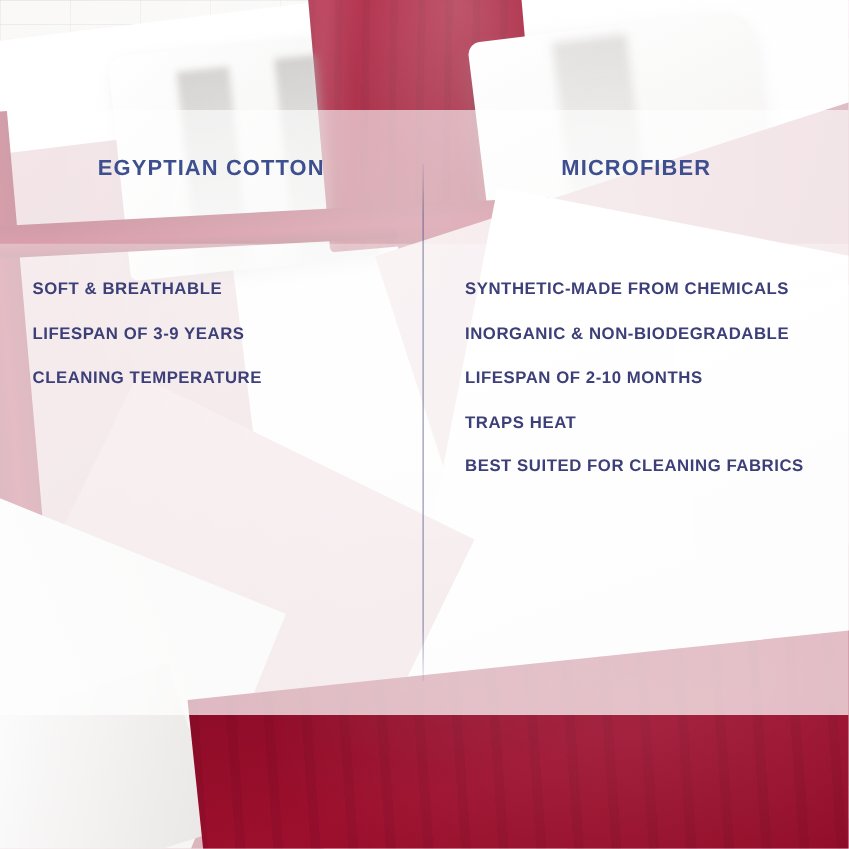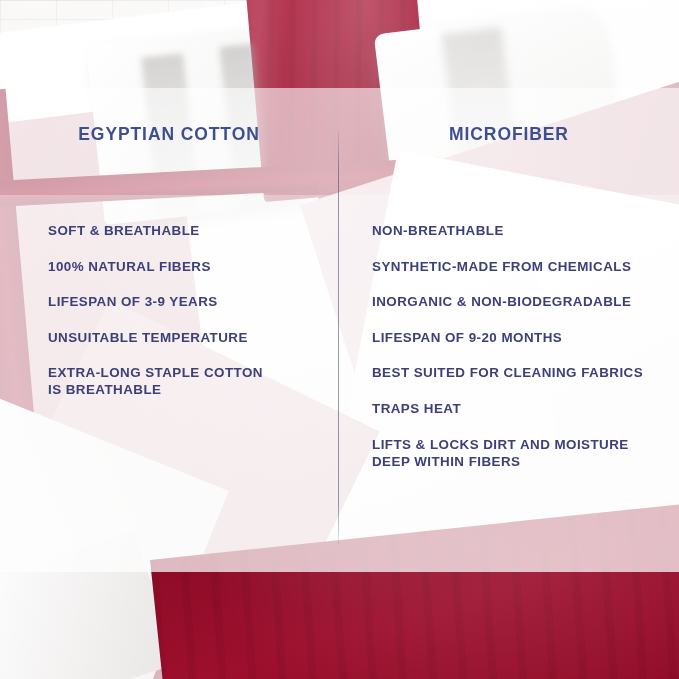--- a/index.html
+++ b/index.html
@@ -358,21 +358,21 @@
     padding-top: 6px;
   }
 
   .feature-list {
     list-style: none;
     margin: 0;
     padding: 0;
     position: absolute;
     top: 102px;
   }
-  .col-left  .feature-list { left: 48px;  width: 290px; }
+  .col-left  .feature-list { left: 26px;  width: 290px; }
   .col-right .feature-list { left: 33px;  width: 305px; }
 
   .feature-item {
     font-size: 13.4px;
     font-weight: 600;
     letter-spacing: 0.45px;
     color: #3d4078;
     line-height: 17px;
     margin: 0 0 18.6px 0;
     white-space: pre-line;
@@ -425,36 +425,30 @@
   <div class="overlay-panel-strong"></div>
 
   <div class="content">
 
     <div class="divider"></div>
 
     <div class="col col-left">
       <h2 class="col-heading">EGYPTIAN COTTON</h2>
       <ul class="feature-list">
         <li class="feature-item">SOFT &amp; BREATHABLE</li>
-        <li class="feature-item">100% NATURAL FIBERS</li>
         <li class="feature-item">LIFESPAN OF 3-9 YEARS</li>
-        <li class="feature-item">UNSUITABLE TEMPERATURE</li>
-        <li class="feature-item two-line">EXTRA-LONG STAPLE COTTON
-IS BREATHABLE</li>
+        <li class="feature-item">CLEANING TEMPERATURE</li>
       </ul>
     </div>
 
     <div class="col col-right">
       <h2 class="col-heading">MICROFIBER</h2>
       <ul class="feature-list">
-        <li class="feature-item">NON-BREATHABLE</li>
         <li class="feature-item">SYNTHETIC-MADE FROM CHEMICALS</li>
         <li class="feature-item">INORGANIC &amp; NON-BIODEGRADABLE</li>
-        <li class="feature-item">LIFESPAN OF 9-20 MONTHS</li>
+        <li class="feature-item">LIFESPAN OF 2-10 MONTHS</li>
+        <li class="feature-item">TRAPS HEAT</li>
         <li class="feature-item">BEST SUITED FOR CLEANING FABRICS</li>
-        <li class="feature-item">TRAPS HEAT</li>
-        <li class="feature-item two-line">LIFTS &amp; LOCKS DIRT AND MOISTURE
-DEEP WITHIN FIBERS</li>
       </ul>
     </div>
 
   </div>
 </div>
 
 </body></html>

